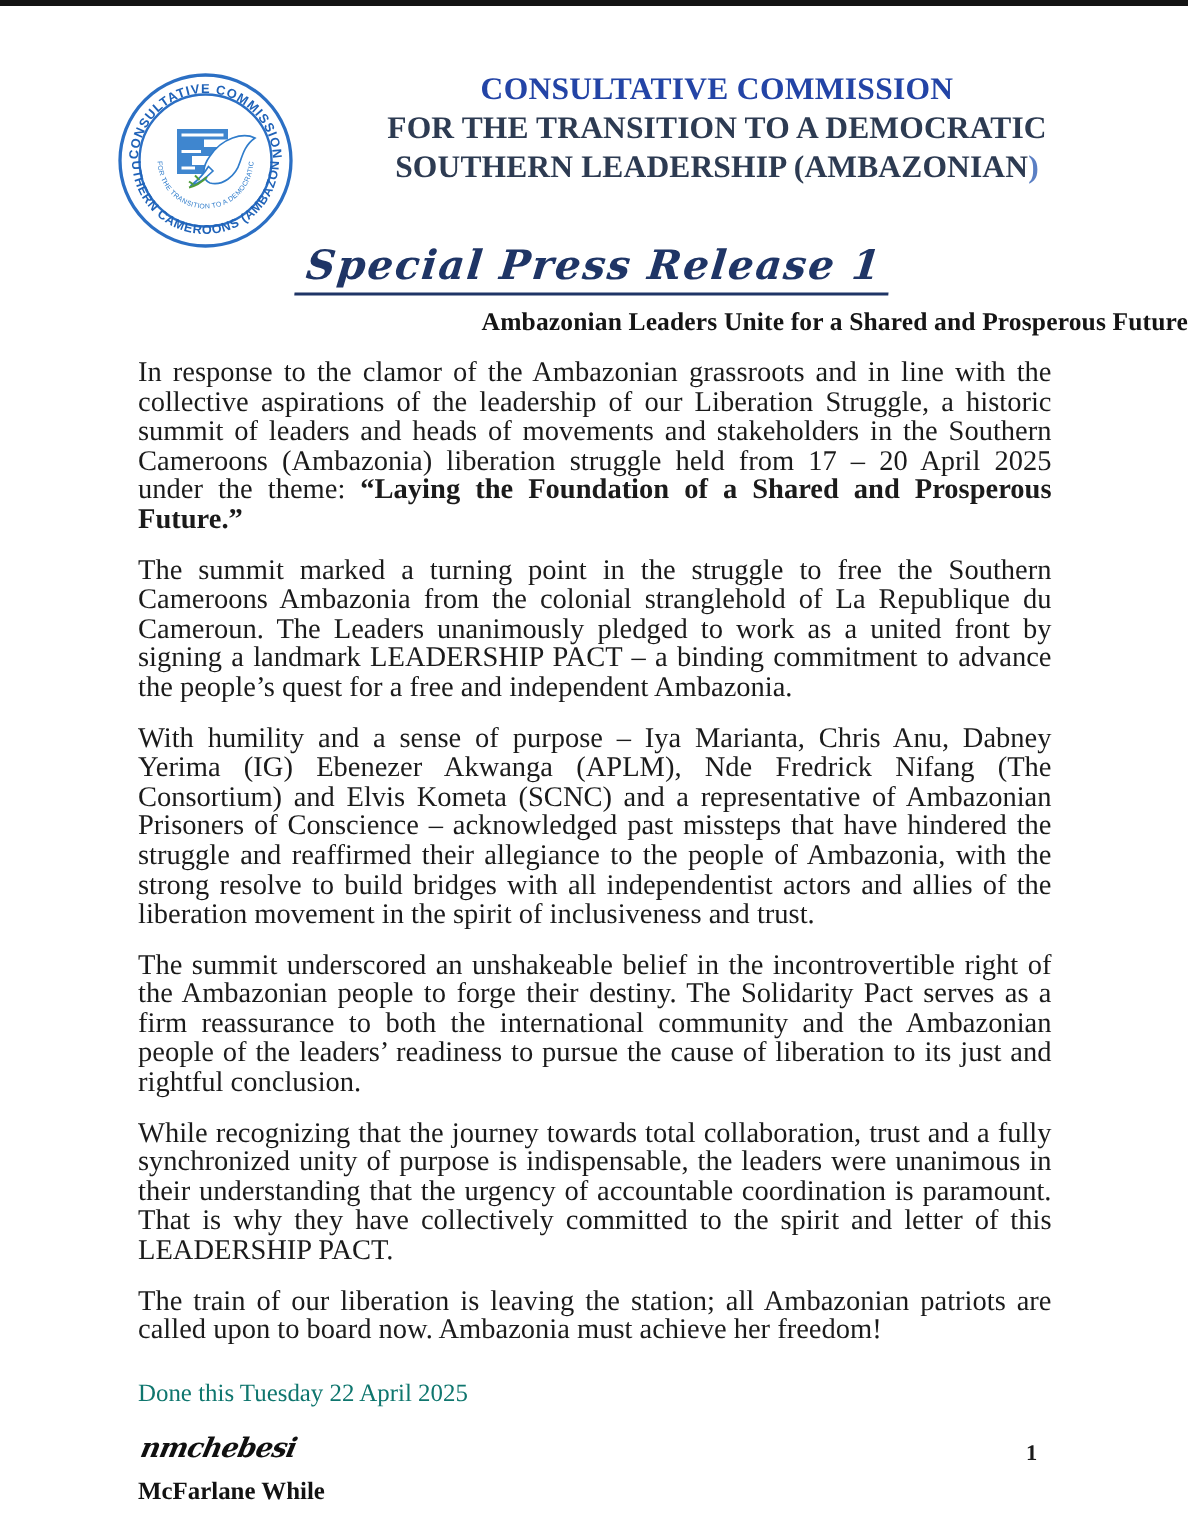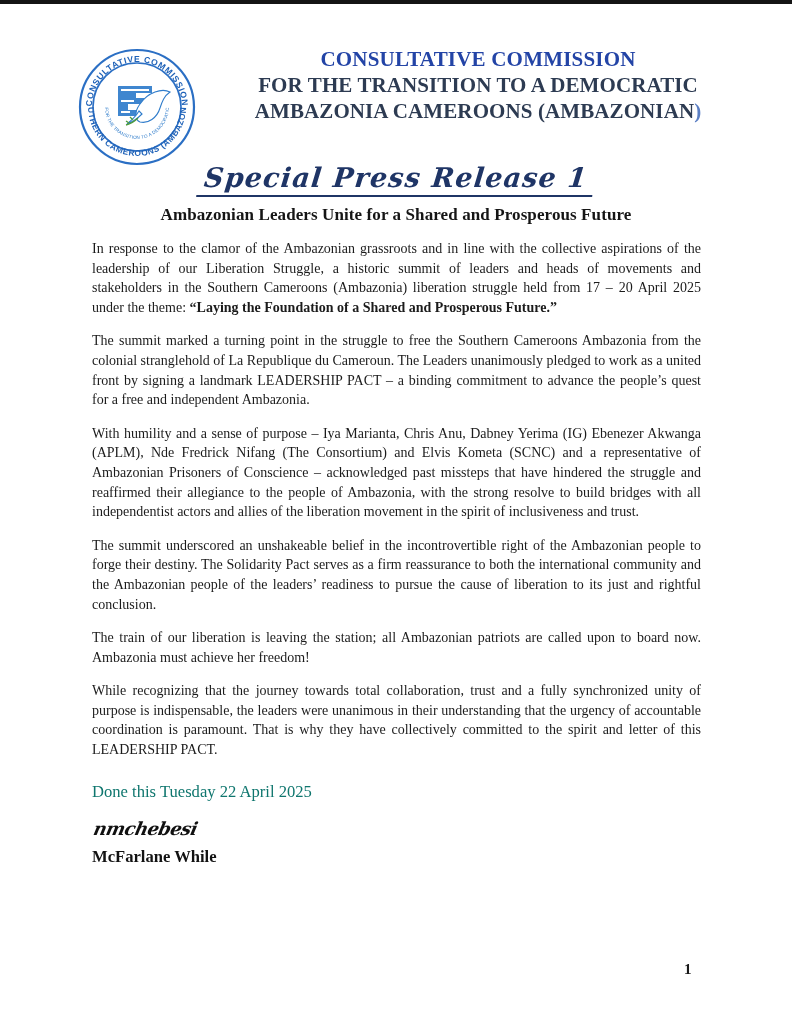--- a/index.html
+++ b/index.html
@@ -95,37 +95,37 @@
     border-bottom: 2px solid #1f3566;
     transform: skewX(-6deg);
   }
 
   
   .subtitle {
     position: absolute;
     top: 201px;
     left: 0;
     width: 792px;
-    text-align: center;
+    text-align: right;
     font-weight: bold;
     font-size: 17px;
     color: #151515;
     letter-spacing: 0.1px;
   }
 
   
   .body-col {
     position: absolute;
     left: 92px;
     top: 235px;
     width: 609px;
   }
   p.para {
     margin: 0 0 14px 0;
-    font-size: 14px;
+    font-size: 19px;
     line-height: 19.6px;
     text-align: justify;
     text-justify: inter-word;
     color: #1b1b1b;
     hyphens: none;
   }
   p.para b { font-weight: bold; }
 
   .done-line {
     margin: 22px 0 0 0;
@@ -208,43 +208,43 @@
         </text>
         <text font-family="'Liberation Sans', sans-serif" font-size="4.6" fill="#2f7ccb" letter-spacing="0.2">
           <textPath href="#arcInner" startOffset="50%" text-anchor="middle">FOR THE TRANSITION TO A DEMOCRATIC</textPath>
         </text>
       </svg>
     </div>
 
     <div class="org-block">
       <div class="org-line1">CONSULTATIVE COMMISSION</div>
       <div class="org-line2">FOR THE TRANSITION TO A DEMOCRATIC</div>
-      <div class="org-line3"><span>AMBAZONIA CAMEROONS (AMBAZONIAN</span><span class="tail-paren">)</span></div>
+      <div class="org-line3"><span>SOUTHERN LEADERSHIP (AMBAZONIAN</span><span class="tail-paren">)</span></div>
     </div>
   </div>
 
   <div class="press-title-wrap">
     <span class="press-title">Special Press Release 1</span>
   </div>
 
   <div class="subtitle">Ambazonian Leaders Unite for a Shared and Prosperous Future</div>
 
   <div class="body-col">
 
     <p class="para"><span>In response to the clamor of the Ambazonian grassroots and in line with the collective aspirations of the leadership of our Liberation Struggle, a historic summit of leaders and heads of movements and stakeholders in the Southern Cameroons (Ambazonia) liberation struggle held from 17 – 20 April 2025 under the theme: </span><b>“Laying the Foundation of a Shared and Prosperous Future.”</b></p>
 
     <p class="para"> The summit marked a turning point in the struggle to free the Southern Cameroons Ambazonia from the colonial stranglehold of La Republique du Cameroun. The Leaders unanimously pledged to work as a united front by signing a landmark LEADERSHIP PACT – a binding commitment to advance the people’s quest for a free and independent Ambazonia.</p>
 
     <p class="para">With humility and a sense of purpose – Iya Marianta, Chris Anu, Dabney Yerima (IG) Ebenezer Akwanga (APLM), Nde Fredrick Nifang (The Consortium) and Elvis Kometa (SCNC) and a representative of Ambazonian Prisoners of Conscience – acknowledged  past missteps that have hindered the struggle and reaffirmed their allegiance to the people of Ambazonia, with the strong resolve to build bridges with all independentist actors and allies of the liberation movement in the spirit of inclusiveness and trust.</p>
 
     <p class="para">The summit underscored an unshakeable belief in the incontrovertible right of the Ambazonian people to forge their destiny. The Solidarity Pact serves as a firm reassurance to both the international community and the Ambazonian people of the leaders’ readiness to pursue the cause of liberation to its just and rightful conclusion.</p>
 
+    <p class="para">While recognizing that the journey towards total collaboration, trust and a fully synchronized unity of purpose is indispensable, the leaders were unanimous in their understanding that the urgency of accountable coordination is paramount. That is why they have collectively committed to the spirit and letter of this LEADERSHIP PACT.</p>
+
     <p class="para">The train of our liberation is leaving the station; all Ambazonian patriots are called upon to board now. Ambazonia must achieve her freedom!</p>
-
-    <p class="para">While recognizing that the journey towards total collaboration, trust and a fully synchronized unity of purpose is indispensable, the leaders were unanimous in their understanding that the urgency of accountable coordination is paramount. That is why they have collectively committed to the spirit and letter of this LEADERSHIP PACT.</p>
 
     <p class="done-line">Done this Tuesday 22 April 2025</p>
 
     <div>
       <div class="signature">nmchebesi</div>
       <p class="signer">McFarlane While</p>
     </div>
   </div>
 
   <div class="page-number">1</div>

